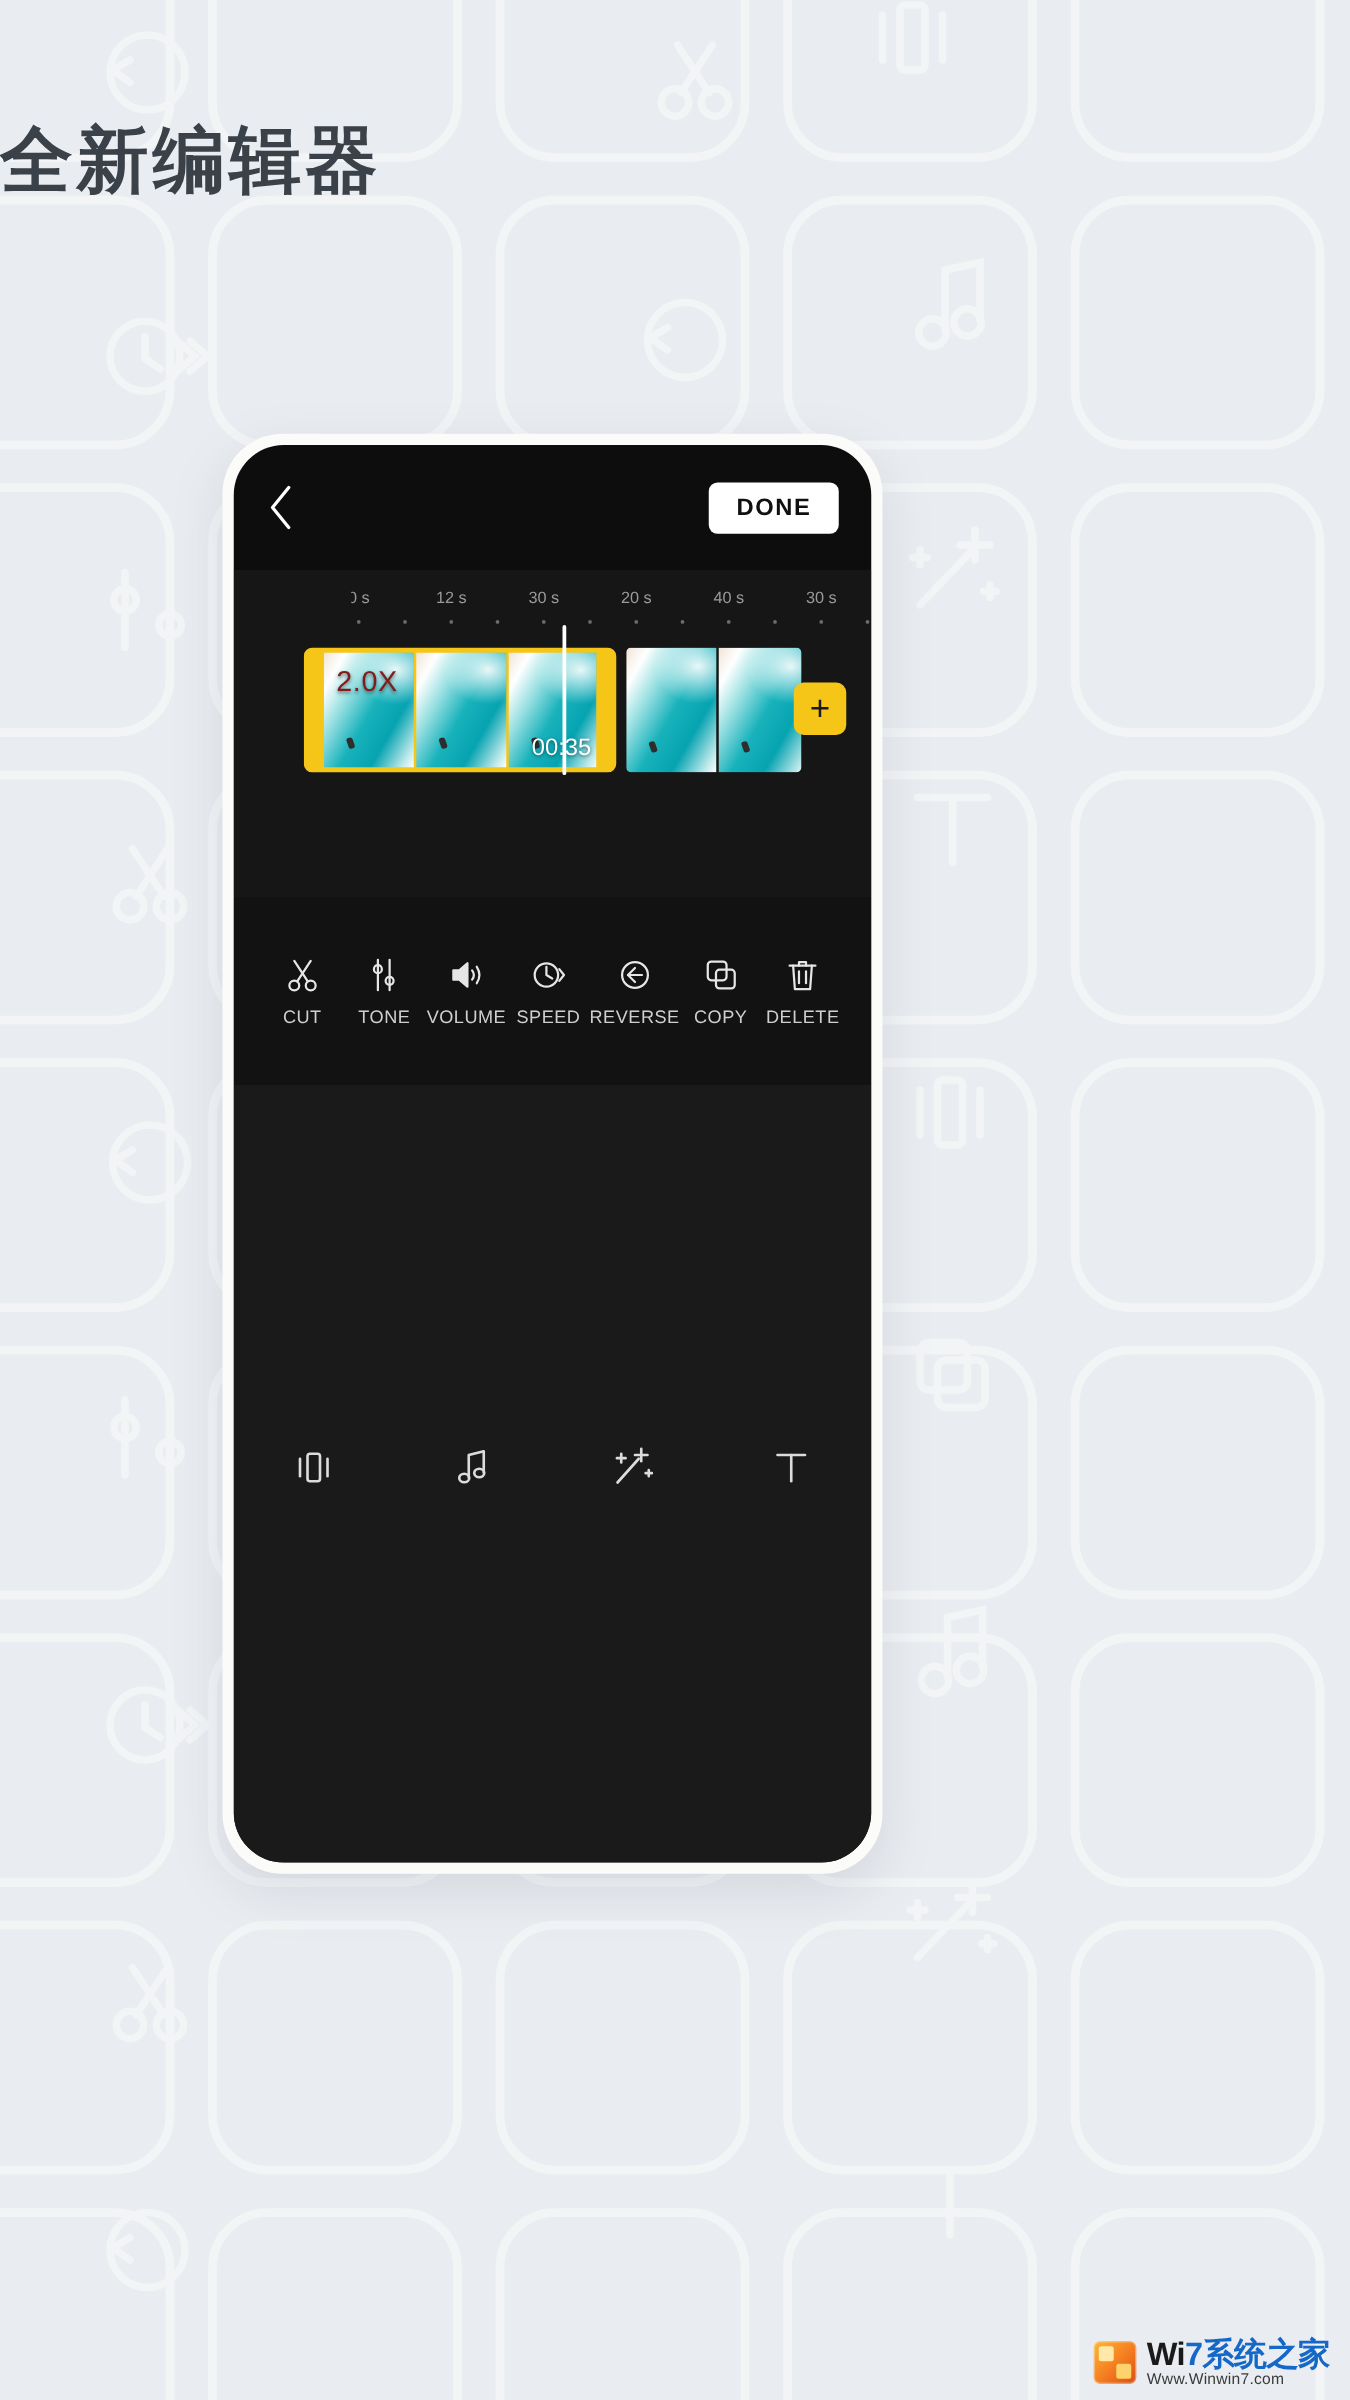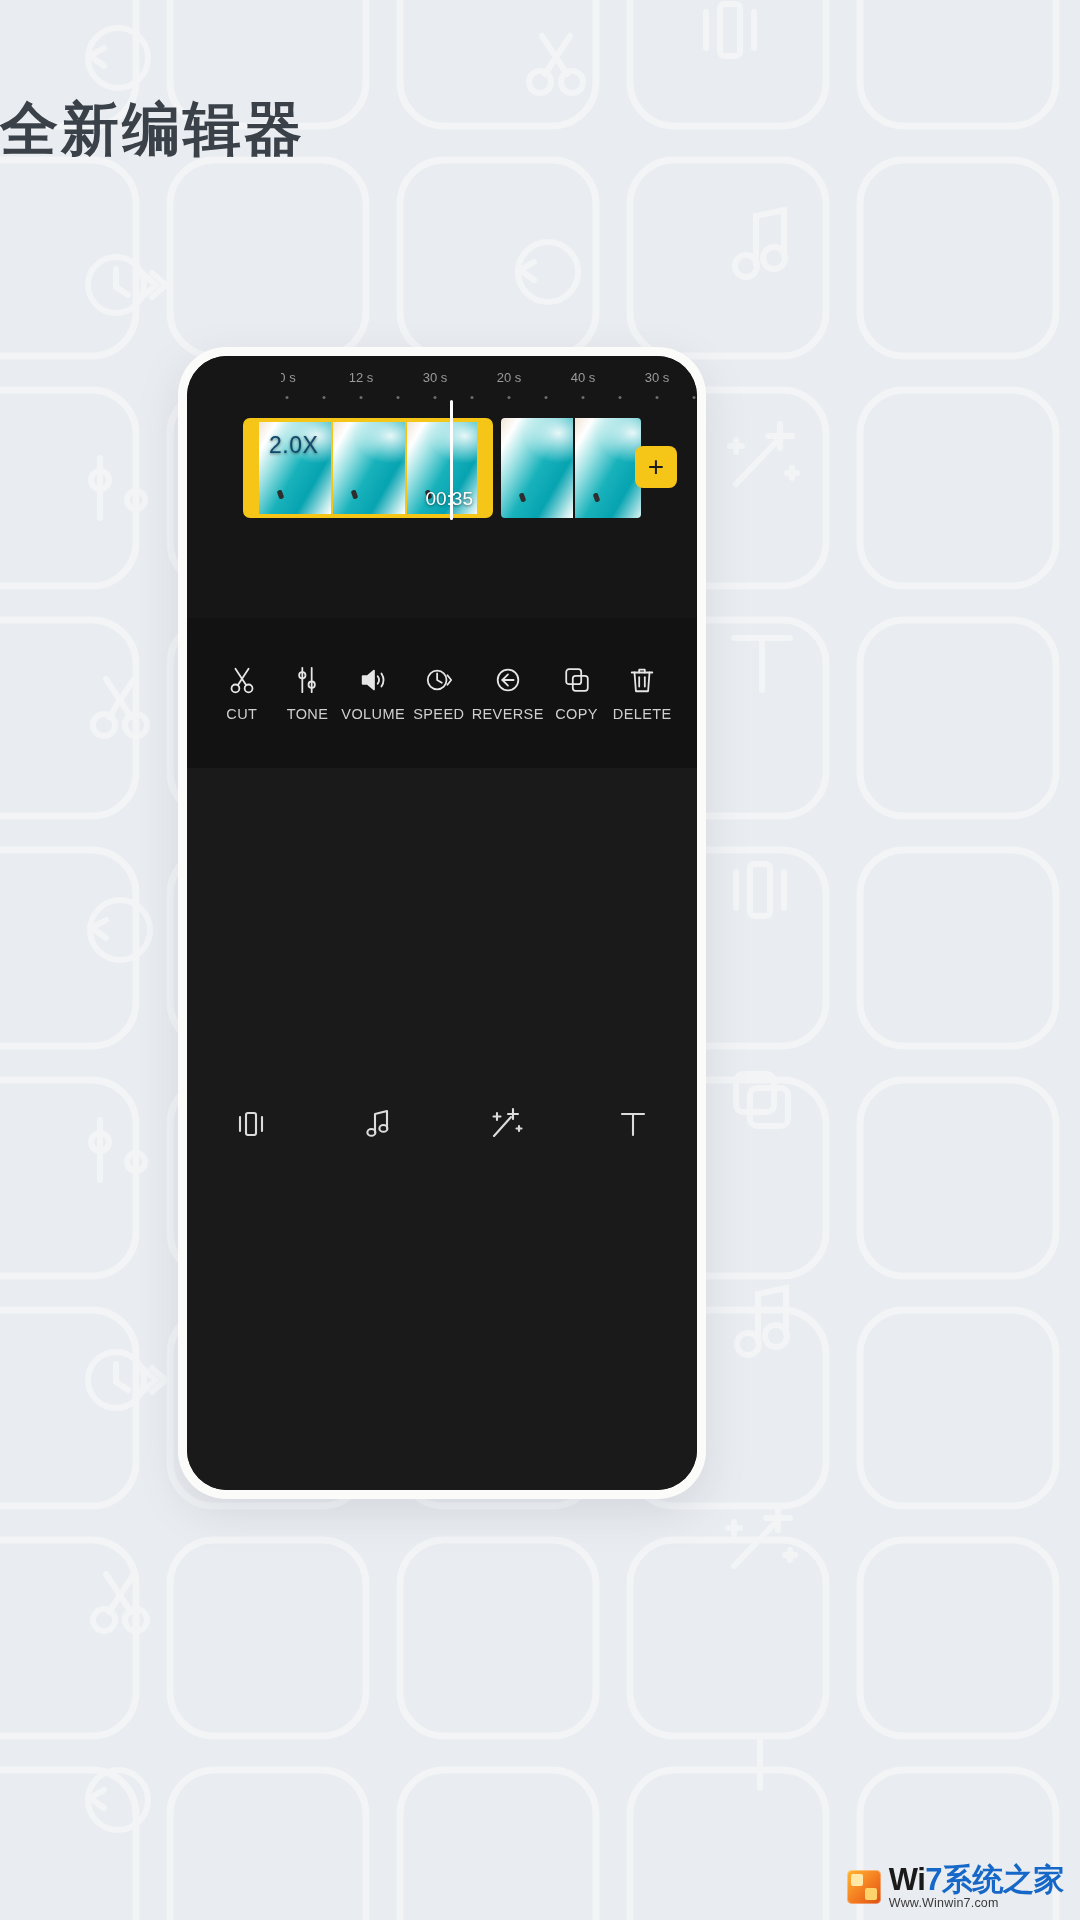--- a/index.html
+++ b/index.html
@@ -187,21 +187,21 @@
   }
   .frame .fig { position:absolute; left:26%; bottom:16%; width:5px; height:9px; background:#2e2e2e; border-radius:2px; transform:rotate(-20deg); }
   .clip-after {
     position:absolute; left:258px; top:0;
     width:140px; height:100px;
     display:flex; gap:2px; overflow:hidden;
     border-radius:4px;
   }
   .speed-badge {
     position:absolute; left:26px; top:14px;
-    color:#0c4a6e; font-size:23px; font-weight:500;
+    color:#7f1d1d; font-size:23px; font-weight:500;
     text-shadow:0 1px 3px rgba(0,0,0,.5);
     letter-spacing:.5px;
   }
   .dur-badge {
     position:absolute; right:20px; bottom:8px;
     color:#fff; font-size:19px;
     text-shadow:0 1px 3px rgba(0,0,0,.55);
   }
   .add-clip-btn {
     position:absolute; right:20px; top:28px;
@@ -255,21 +255,21 @@
   }
   .wm-logo::before {
     content:""; position:absolute; left:4px; top:4px; width:12px; height:12px;
     background:#ffe8a8; border-radius:2px;
   }
   .wm-logo::after {
     content:""; position:absolute; right:4px; bottom:4px; width:12px; height:12px;
     background:#ffd36b; border-radius:2px;
   }
   .wm-text { display:flex; flex-direction:column; line-height:1.05; }
-  .wm-main { font-size:31px; font-weight:bold; color:#1a1a1a; letter-spacing:-.5px; }
+  .wm-main { font-size:26px; font-weight:bold; color:#1a1a1a; letter-spacing:-.5px; }
   .wm-main .blue { color:#1668c8; }
   .wm-sub { font-size:12.5px; color:#3a3a3a; letter-spacing:.2px; }
 </style>
 </head>
 <body>
 
 <div id="bg-pattern">
   <svg viewBox="0 0 1080 1920" xmlns="http://www.w3.org/2000/svg">
     <defs>
       <g id="tile">
@@ -405,20 +405,28 @@
   </svg>
 </div>
 
 <div class="headline-wrap">
   <div class="headline">全新编辑器</div>
 </div>
 
 <div class="phone">
  <div class="screen">
 
+  <div class="topbar">
+    <div class="back-btn">
+      <svg width="22" height="38" viewBox="0 0 22 38">
+        <path d="M18 3 L5 19 L18 35" fill="none" stroke="#ffffff" stroke-width="2.6" stroke-linecap="round" stroke-linejoin="round"></path>
+      </svg>
+    </div>
+    <button class="done-btn">DONE</button>
+  </div>
 
 
   <div class="timeline-area">
     <div class="ruler">
       <span class="tick-label" style="left:6px">0 s</span>
       <span class="tick-label" style="left:80px">12 s</span>
       <span class="tick-label" style="left:154px">30 s</span>
       <span class="tick-label" style="left:228px">20 s</span>
       <span class="tick-label" style="left:302px">40 s</span>
       <span class="tick-label" style="left:376px">30 s</span>

